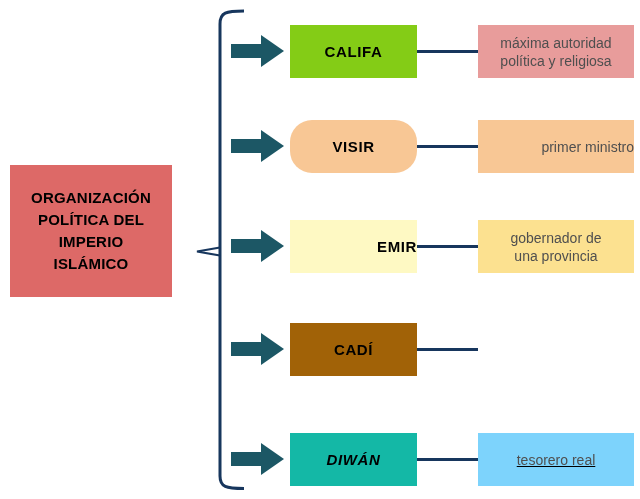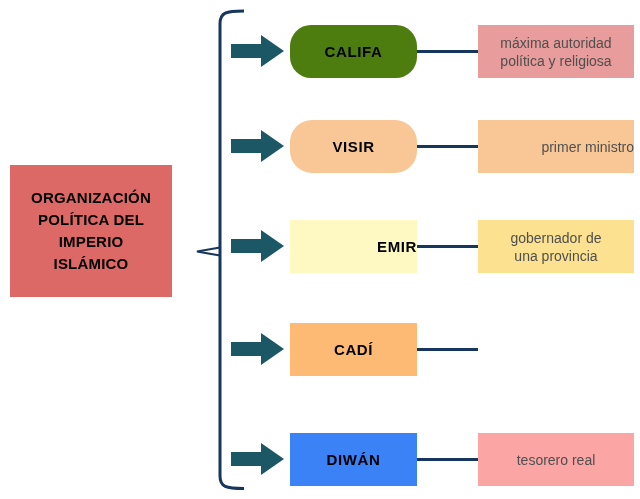--- a/index.html
+++ b/index.html
@@ -47,21 +47,21 @@
 
   <svg class="brace-svg" width="64" height="494" viewBox="188 3 64 494">
     <path d="M244,11 C226,11 220,12.5 220,24 L220,476 C220,487 226,488.5 244,488.5" fill="none" stroke-width="3" style="stroke: rgb(23, 54, 93);"></path>
     <path d="M220,247.5 L197,251.5 L220,255.5" fill="none" stroke-width="2.2" style="stroke: rgb(23, 54, 93);"></path>
   </svg>
 
   <div class="row" style="top:25px">
     <svg class="arrow-svg" width="54" height="34" viewBox="0 0 54 34">
       <polygon points="0,10 30,10 30,1 53,17 30,33 30,24 0,24" style="fill: rgb(28, 87, 101);"></polygon>
     </svg>
-    <div class="term-box" style="background-color: #4d7c0f; border-radius: 21px;">
+    <div class="term-box" style="background-color: #84cc16;">
       <span class="term">CALIFA</span>
     </div>
     <div class="connector" style="background-color: rgb(23, 54, 93);"></div>
     <div class="desc-box" style="background-color: rgb(232, 156, 155);">
       <span class="desc">máxima autoridad
 política y religiosa</span>
     </div>
   </div>
 
   <div class="row" style="top:120px">
@@ -88,32 +88,32 @@
     <div class="desc-box" style="background-color: rgb(252, 225, 144);">
       <span class="desc">gobernador de
 una provincia</span>
     </div>
   </div>
 
   <div class="row" style="top:323px">
     <svg class="arrow-svg" width="54" height="34" viewBox="0 0 54 34">
       <polygon points="0,10 30,10 30,1 53,17 30,33 30,24 0,24" style="fill: rgb(28, 87, 101);"></polygon>
     </svg>
-    <div class="term-box" style="background-color: #fdba74;">
+    <div class="term-box" style="background-color: #a16207;">
       <span class="term">CADÍ</span>
     </div>
     <div class="connector" style="background-color: rgb(23, 54, 93);"></div>
   </div>
 
   <div class="row" style="top:433px">
     <svg class="arrow-svg" width="54" height="34" viewBox="0 0 54 34">
       <polygon points="0,10 30,10 30,1 53,17 30,33 30,24 0,24" style="fill: rgb(28, 87, 101);"></polygon>
     </svg>
-    <div class="term-box" style="background-color: #3b82f6;">
+    <div class="term-box" style="background-color: #14b8a6; font-style: italic;">
       <span class="term">DIWÁN</span>
     </div>
     <div class="connector" style="background-color: rgb(23, 54, 93);"></div>
-    <div class="desc-box" style="background-color: #fca5a5;">
+    <div class="desc-box" style="background-color: #7dd3fc; text-decoration: underline;">
       <span class="desc">tesorero real</span>
     </div>
   </div>
 
 </div>
 
 </body></html>

